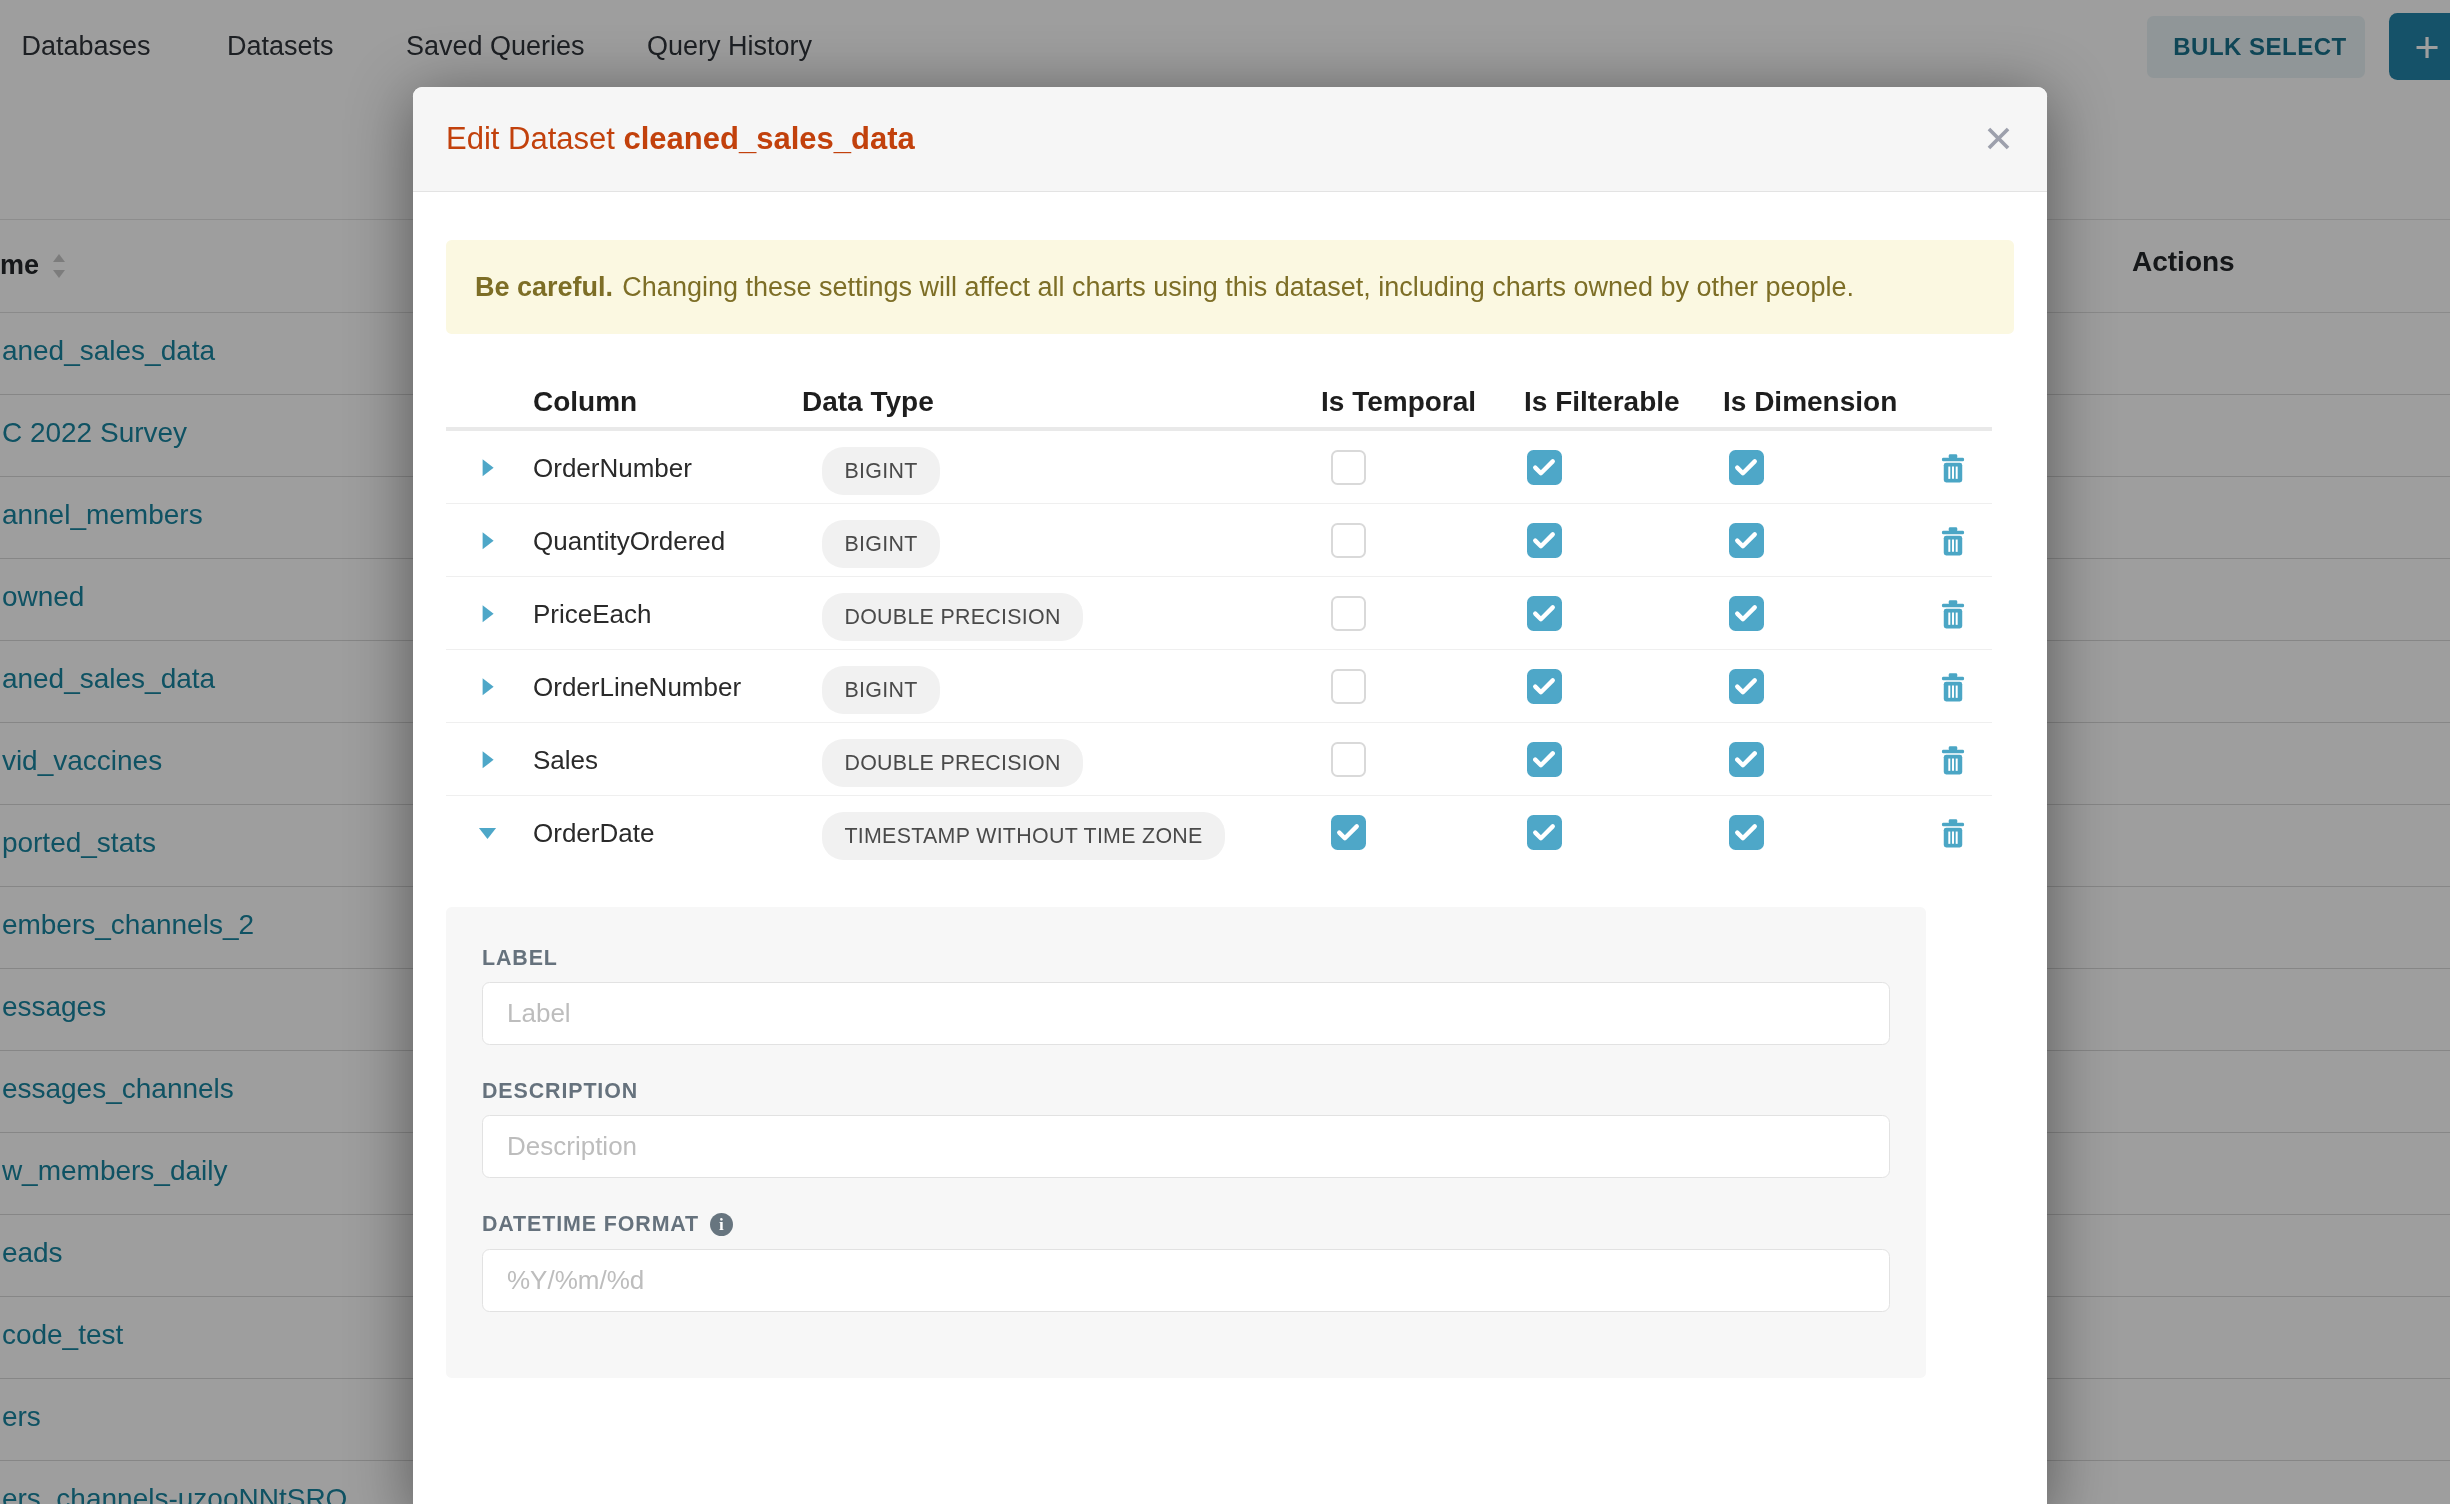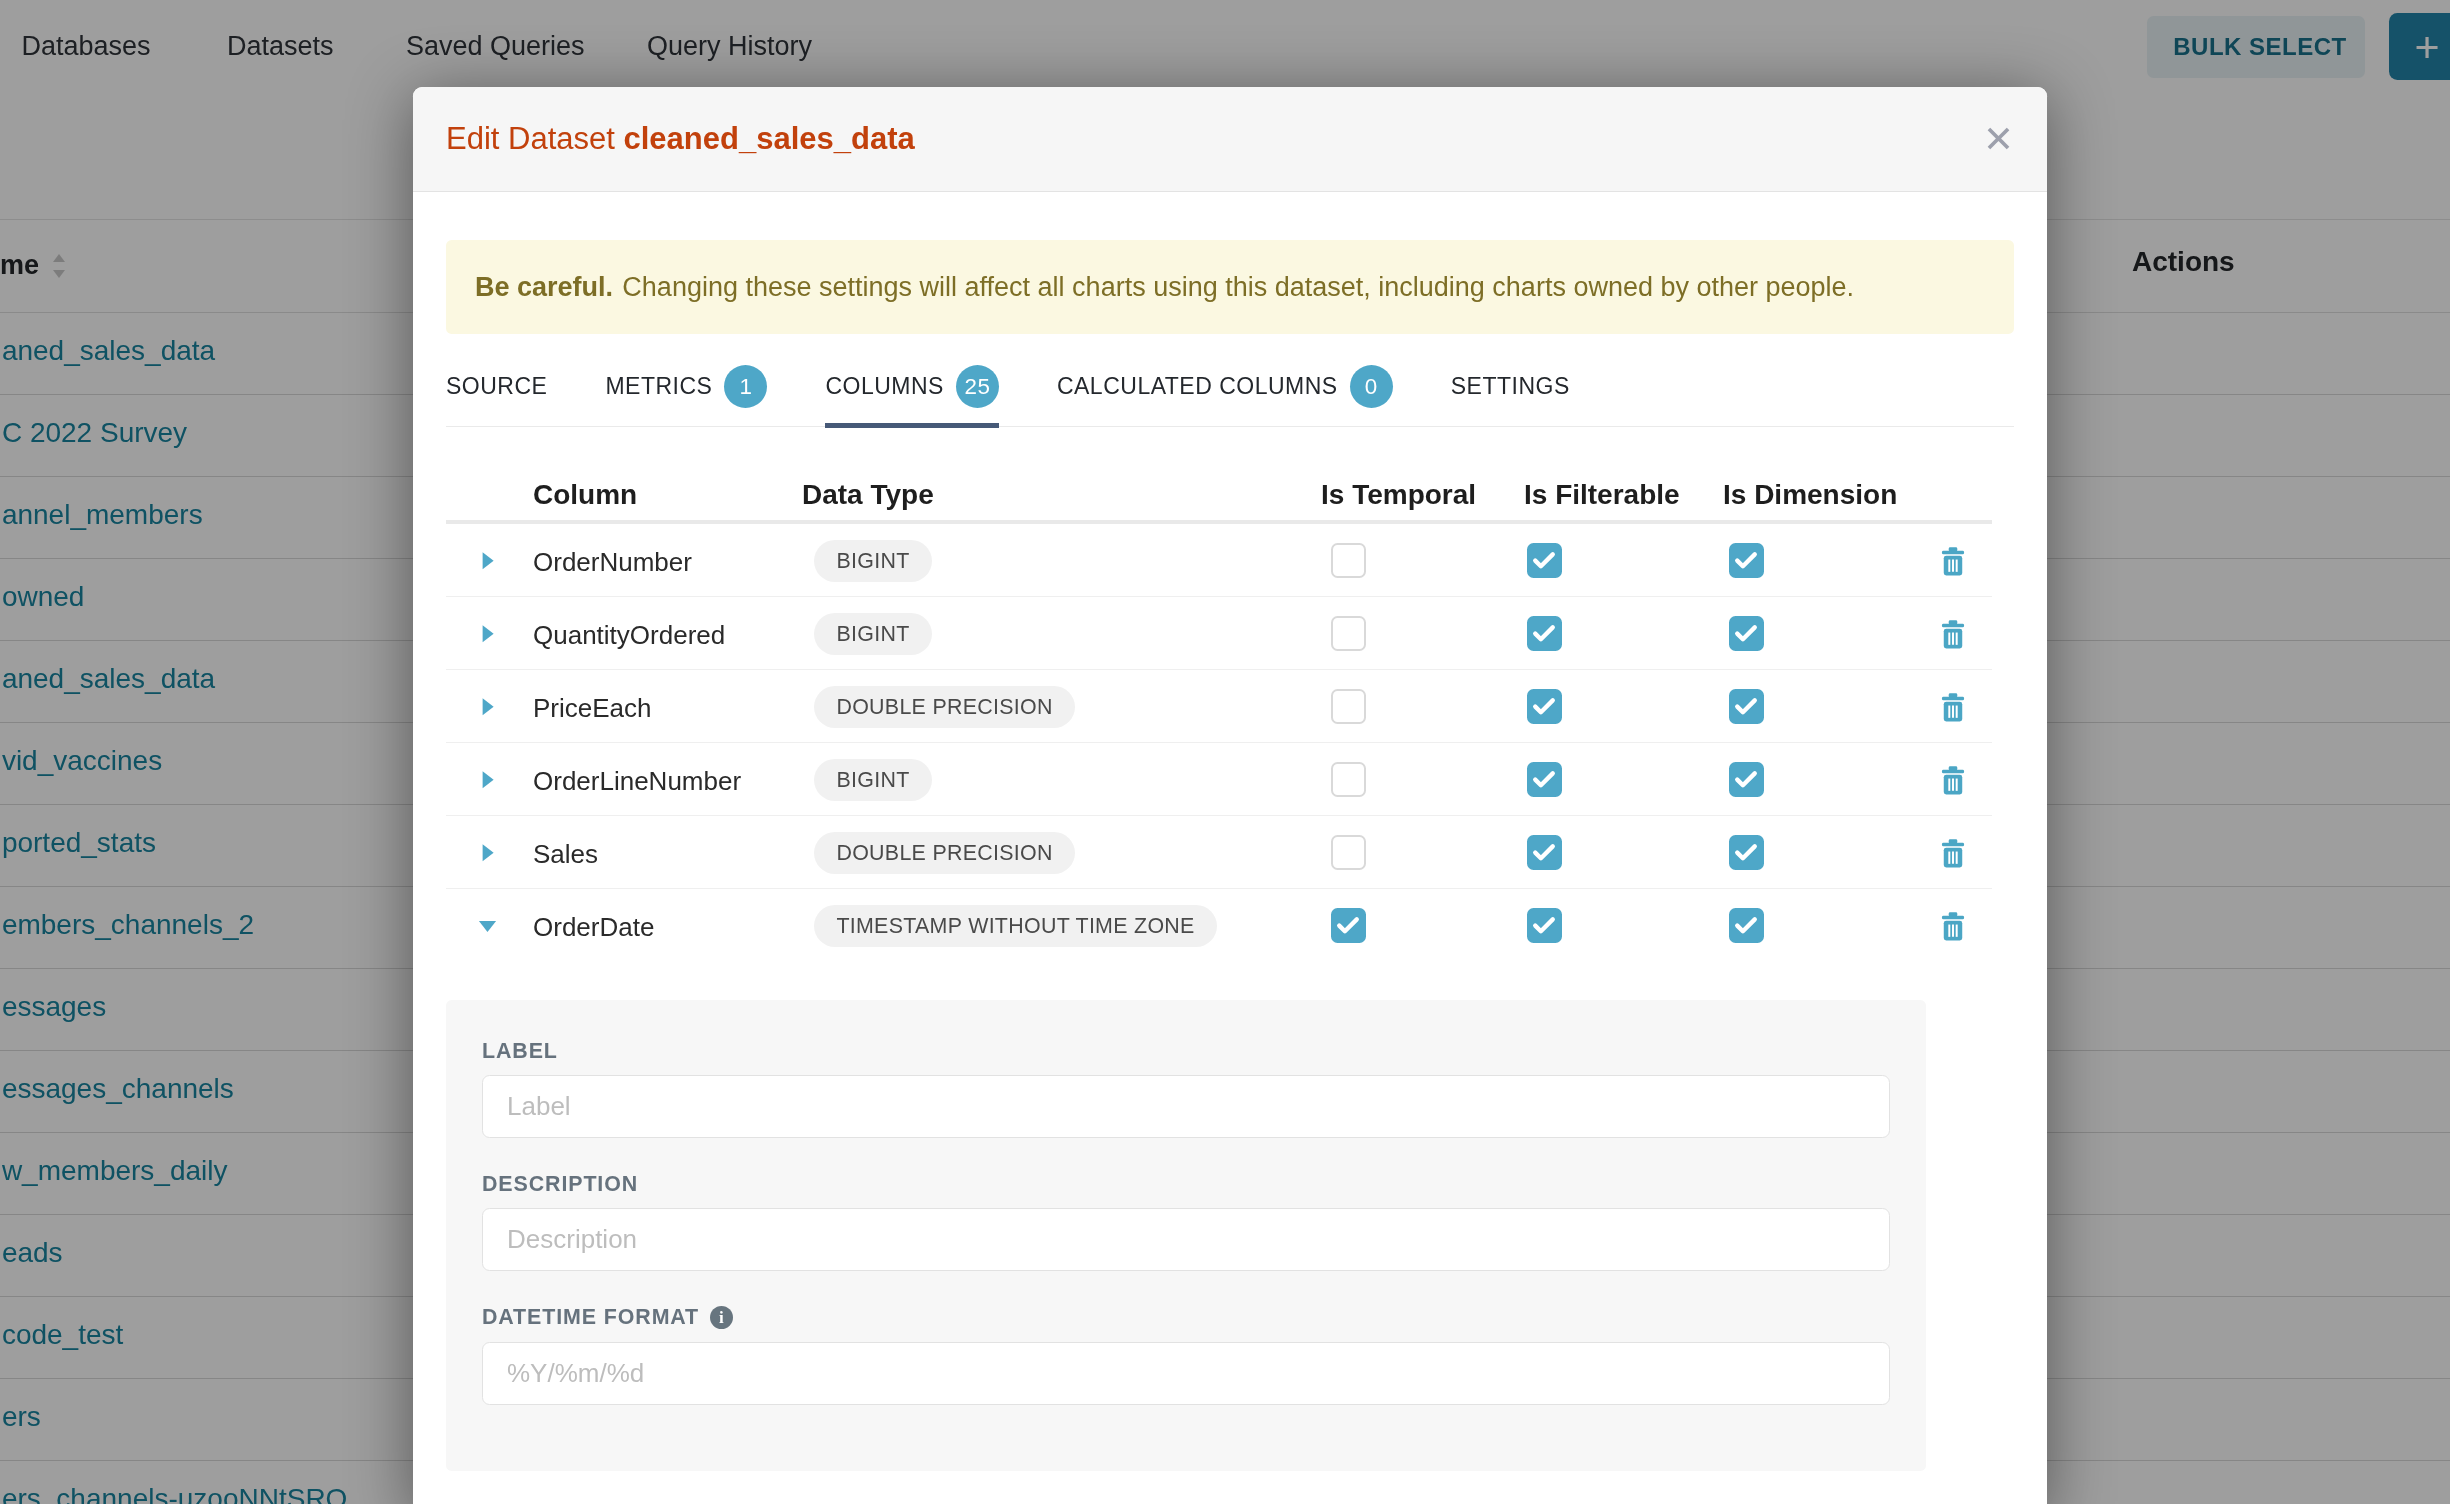--- a/index.html
+++ b/index.html
@@ -68,21 +68,21 @@
   .th-0{left:87px;} .th-1{left:356px;} .th-2{left:875px;} .th-3{left:1078px;} .th-4{left:1277px;}
   .thead::after{content:"";position:absolute;left:0;bottom:0;width:100%;height:3.7px;background:#E9E9E9;}
 
   .tbody{width:1546px;}
   .col-row{position:relative;height:73px;border-bottom:0.9px solid #EFEFEF;}
   .col-row:last-child{border-bottom:none;}
   .caret{position:absolute;left:34px;top:27px;width:18.6px;height:20.5px;cursor:pointer;}
   .caret svg{display:block;width:15px;height:19.6px;}
   .col-row.expanded .caret svg{transform:rotate(90deg);}
   .cname{position:absolute;left:87px;top:22.4px;font-size:26px;color:#2A2A2A;}
-  .pill{position:absolute;left:368px;top:16px;height:42px;background:#F1F1F1;border-radius:21.4px;padding:0 22.4px;display:flex;align-items:center;font-size:21.4px;letter-spacing:0.3px;color:#4A4A4A;white-space:nowrap;}
+  .pill{position:absolute;left:376px;top:16px;height:48px;background:#F1F1F1;border-radius:21.4px;padding:0 22.4px;display:flex;align-items:center;font-size:21.4px;letter-spacing:0.3px;color:#4A4A4A;white-space:nowrap;}
   .cb{position:absolute;top:18.6px;width:35px;height:35px;border-radius:6.5px;background:#fff;border:2.8px solid #D9D9D9;cursor:pointer;}
   .cb svg{display:none;}
   .cb.checked{background:var(--accent);border-color:var(--accent);}
   .cb.checked svg{display:block;width:30px;height:30px;}
   .cb-temporal{left:885px;} .cb-filterable{left:1081px;} .cb-dimension{left:1283px;}
   .trash{position:absolute;left:1492px;top:20.5px;width:32px;height:34px;background:none;border:none;cursor:pointer;padding:0;}
   .trash svg{display:block;width:30px;height:32px;}
 
   .detail-panel{margin-top:38px;width:1480px;background:#F7F7F7;border-radius:5.6px;padding:39px 36px 66px 36px;}
   .fld-label{font-size:21.4px;font-weight:600;letter-spacing:0.9px;color:#66727D;display:flex;align-items:center;}
@@ -201,46 +201,20 @@
       <span>✕</span>
     </button>
   </div>
 
   <div class="modal-body">
     <div class="banner">
       <b>Be careful.</b>
       <span>Changing these settings will affect all charts using this dataset, including charts owned by other people.</span>
     </div>
 
-    <div class="tabs" id="tabs">
-  <div class="tab">
-    <span>SOURCE</span>
-
-  </div>
-
-  <div class="tab">
-    <span>METRICS</span>
-    <span class="badge">1</span>
-  </div>
-
-  <div class="tab active">
-    <span>COLUMNS</span>
-    <span class="badge">25</span>
-  </div>
-
-  <div class="tab">
-    <span>CALCULATED COLUMNS</span>
-    <span class="badge">0</span>
-  </div>
-
-  <div class="tab">
-    <span>SETTINGS</span>
-
-  </div>
-</div>
 
     <div class="thead">
       <span class="th-0">Column</span>
       <span class="th-1">Data Type</span>
       <span class="th-2">Is Temporal</span>
       <span class="th-3">Is Filterable</span>
       <span class="th-4">Is Dimension</span>
     </div>
 
     <div class="tbody" id="col-rows">

